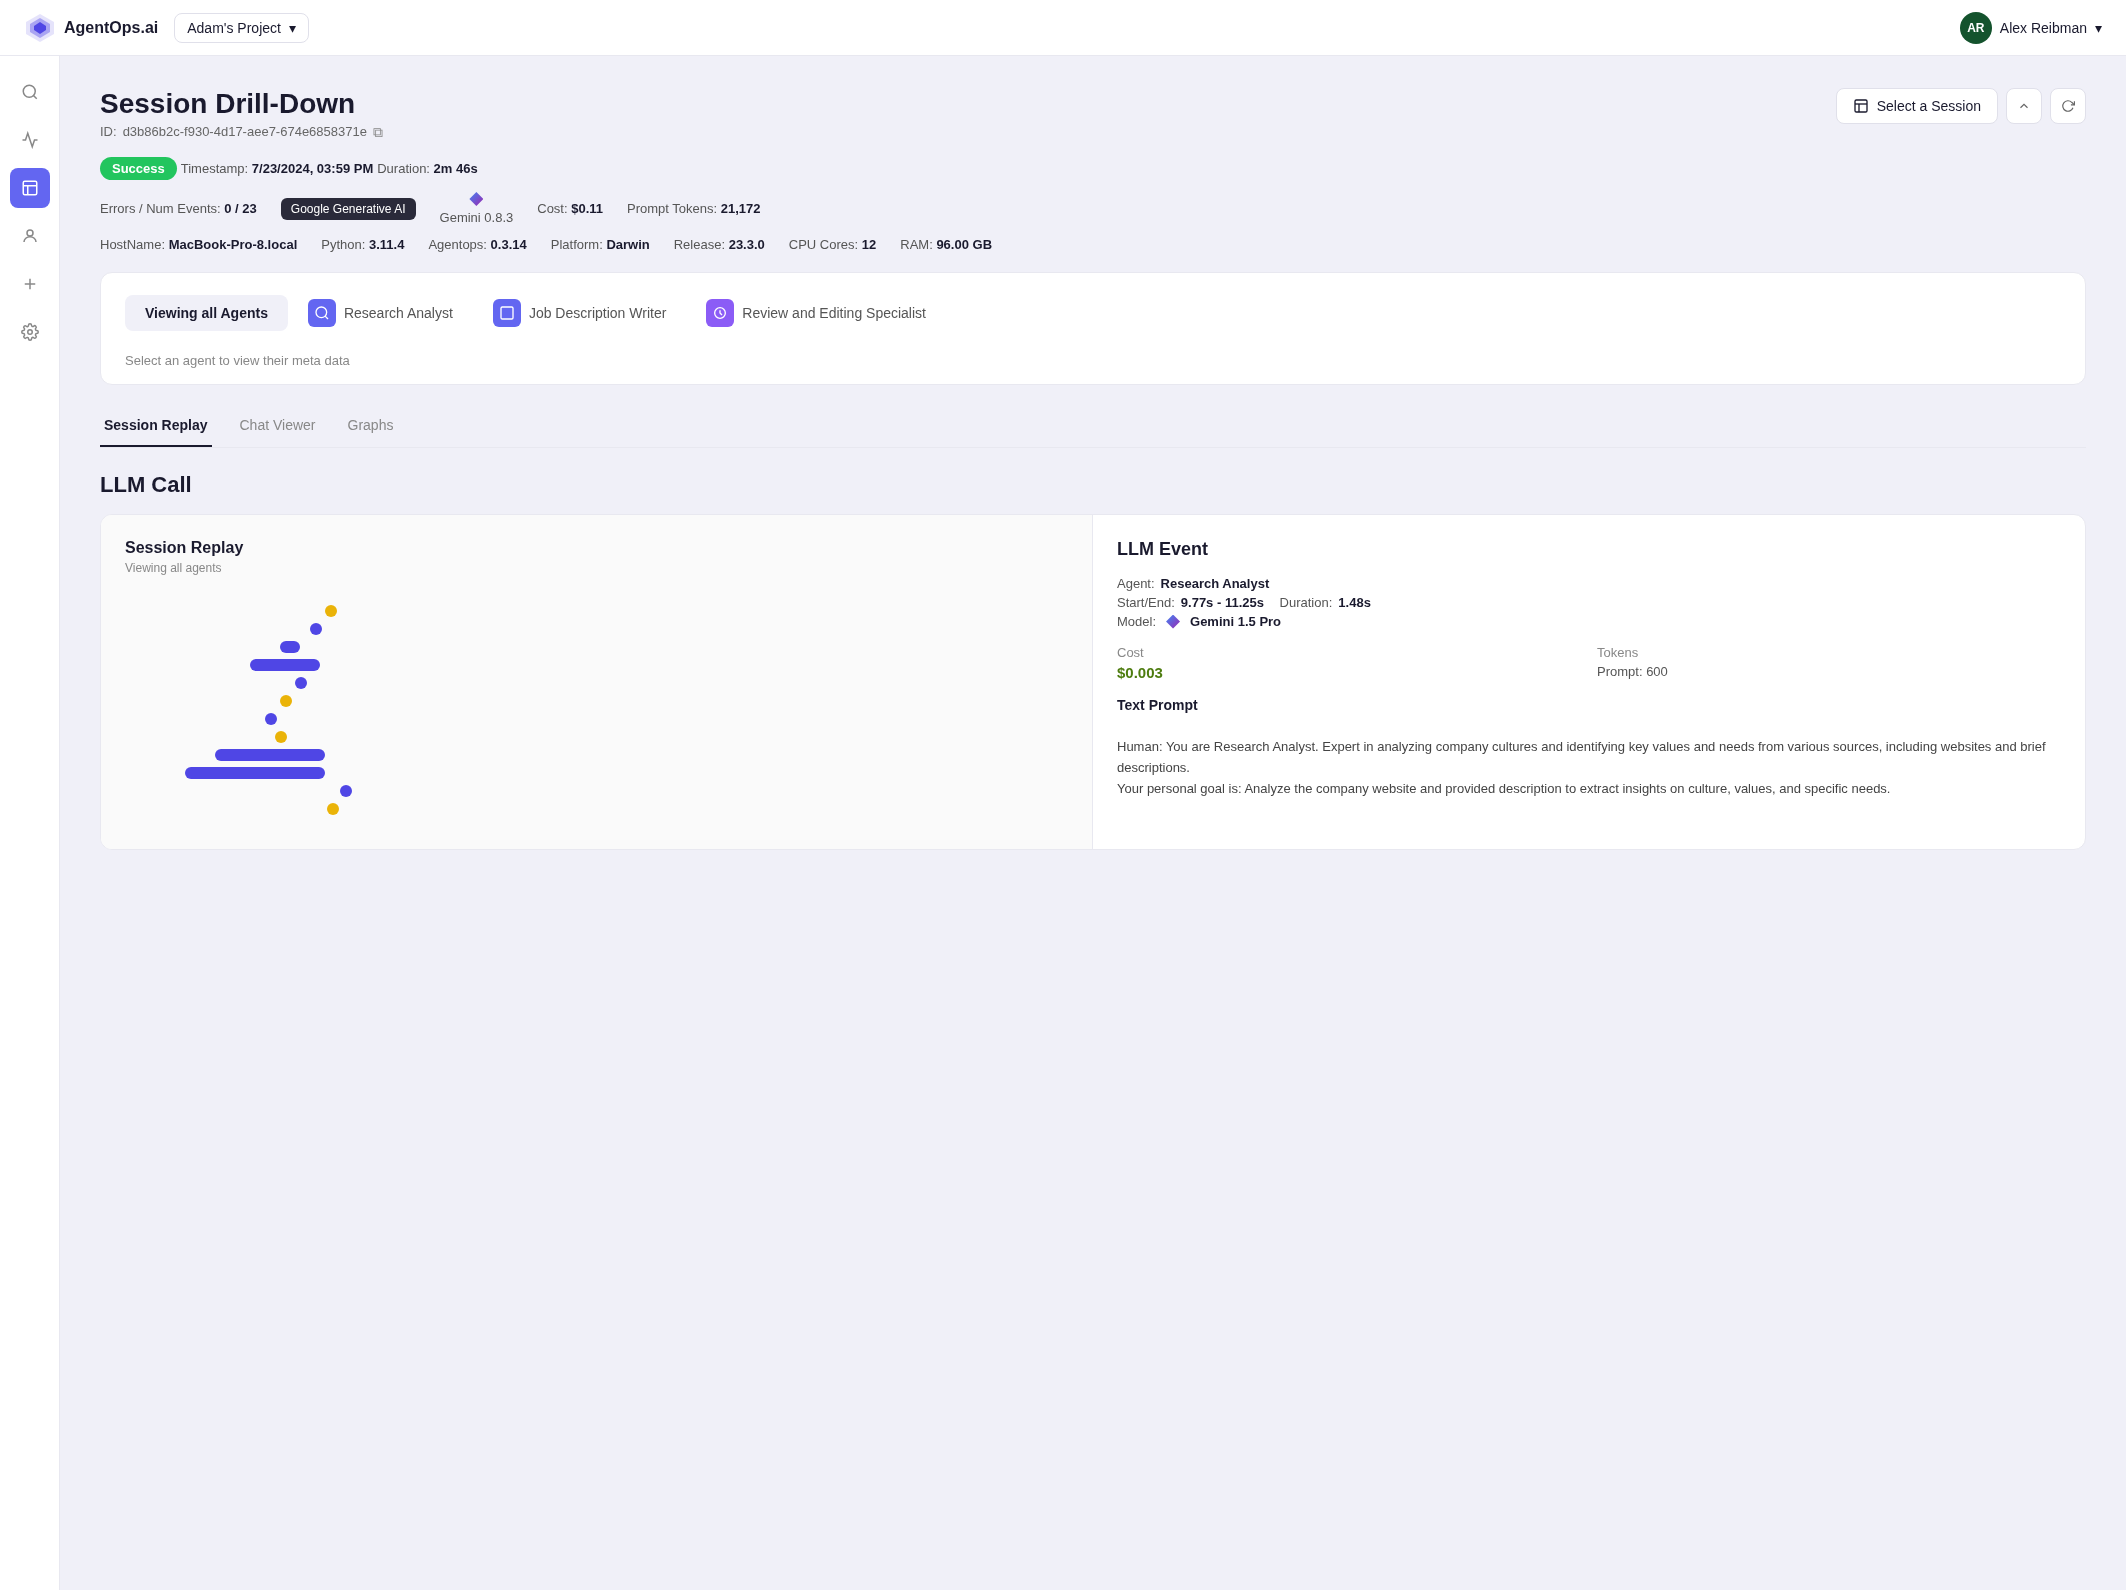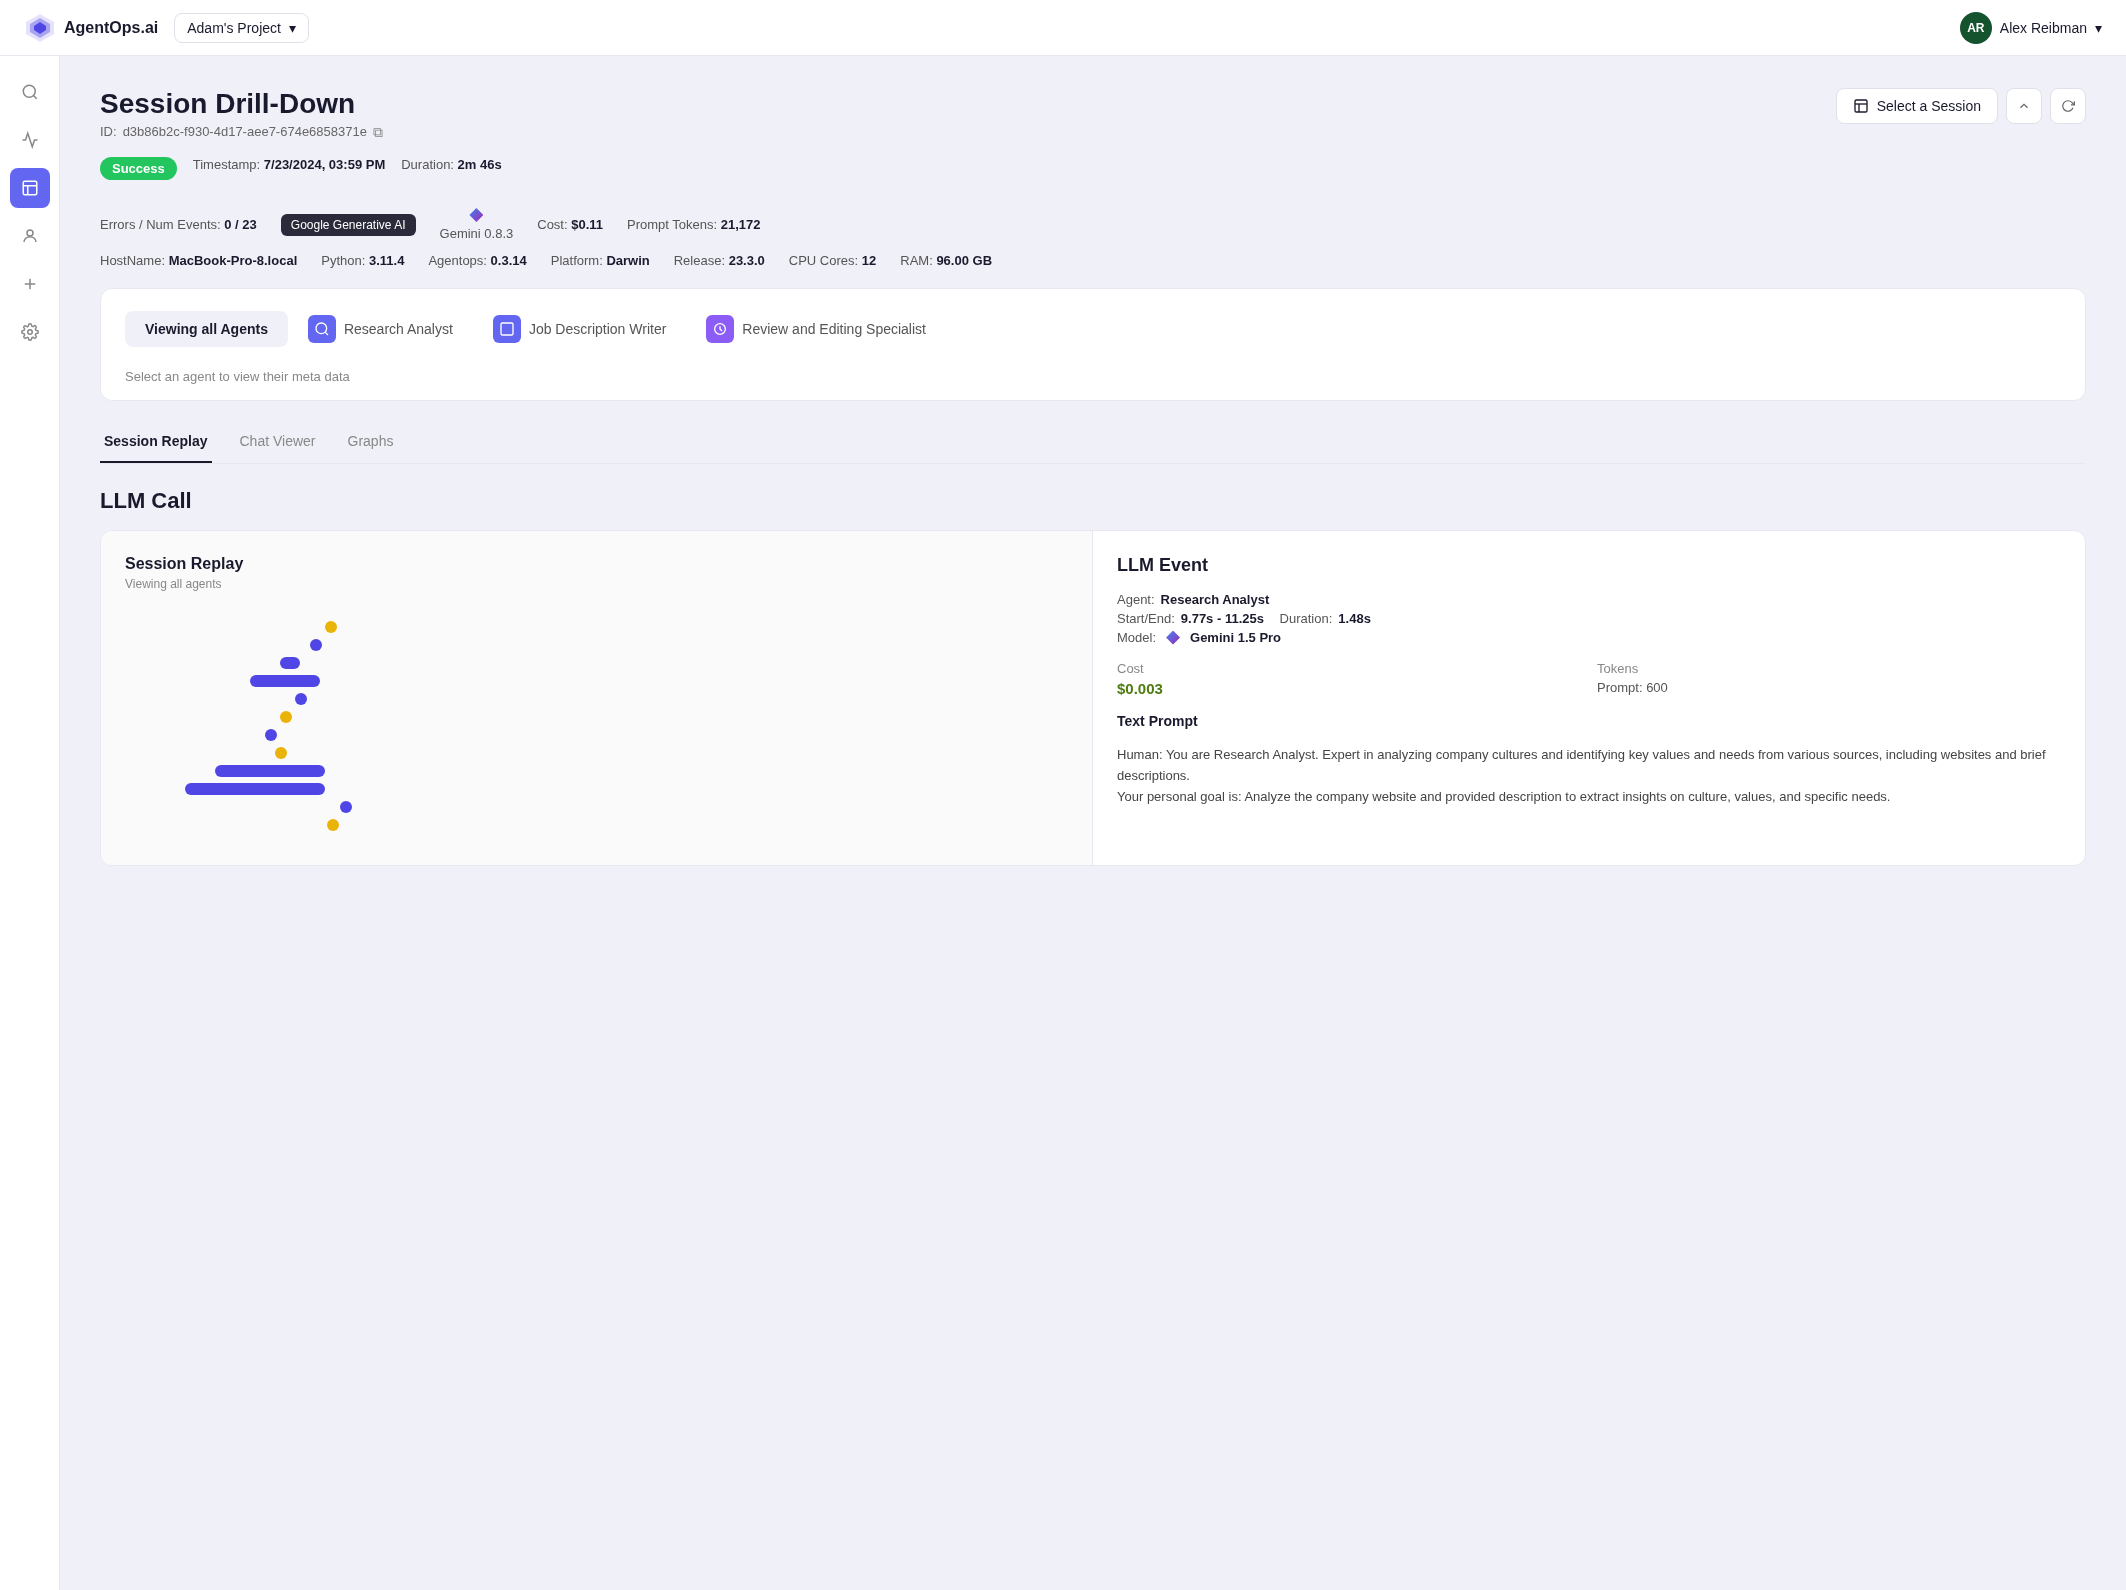--- a/index.html
+++ b/index.html
@@ -54,21 +54,21 @@
       background: #fff; cursor: pointer; font-size: 14px; color: #1a1a2e;
     }
     .btn-icon {
       width: 36px; height: 36px; border-radius: 8px;
       border: 1px solid #e0e0ea; background: #fff;
       display: flex; align-items: center; justify-content: center;
       cursor: pointer; color: #666;
     }
 
     
-    .status-row { display: flex; gap: 16px; margin-bottom: 28px; flex-wrap: wrap; }
+    .status-row { display: flex; align-items: center; gap: 4px; margin-bottom: 12px; flex-wrap: wrap; }
     .badge-success { background: #22c55e; color: #fff; padding: 4px 12px; border-radius: 20px; font-size: 13px; font-weight: 600; }
     .meta-item { font-size: 13px; color: #555; }
     .meta-item strong { color: #1a1a2e; font-weight: 600; }
 
     
     .info-row { display: flex; align-items: center; gap: 24px; margin-bottom: 12px; flex-wrap: wrap; }
     .info-item { font-size: 13px; color: #555; }
     .info-item strong { color: #1a1a2e; font-weight: 600; }
 
     
@@ -131,21 +131,21 @@
     .cost-token-item .label { font-size: 13px; color: #888; margin-bottom: 4px; }
     .cost-token-item .value { font-size: 15px; font-weight: 600; color: #4d7c0f; }
     .cost-token-item .sub { font-size: 13px; color: #555; }
 
     
     .event-tabs { display: flex; gap: 16px; margin-bottom: 16px; border-bottom: 1px solid #e8e8f0; }
     .event-tab { padding: 6px 4px 10px; font-size: 14px; color: #888; cursor: pointer; border-bottom: 2px solid transparent; }
     .event-tab.active { color: #1a1a2e; font-weight: 600; border-bottom-color: #4f46e5; }
 
     .text-prompt-section {}
-    .text-prompt-label { font-size: 14px; font-weight: 700; color: #1a1a2e; margin-bottom: 16px; }
+    .text-prompt-label { font-size: 14px; font-weight: 700; color: #1a1a2e; margin-bottom: 24px; }
     .text-prompt-content { font-size: 13px; color: #444; line-height: 1.6; }
 
     
     .gem-icon { display: inline-block; width: 14px; height: 14px; background: linear-gradient(135deg, #4285f4, #9c27b0); clip-path: polygon(50% 0%, 100% 50%, 50% 100%, 0% 50%); }
   </style>
 </head>
 <body>
 
 <nav class="topnav">
   <div class="topnav-left">

